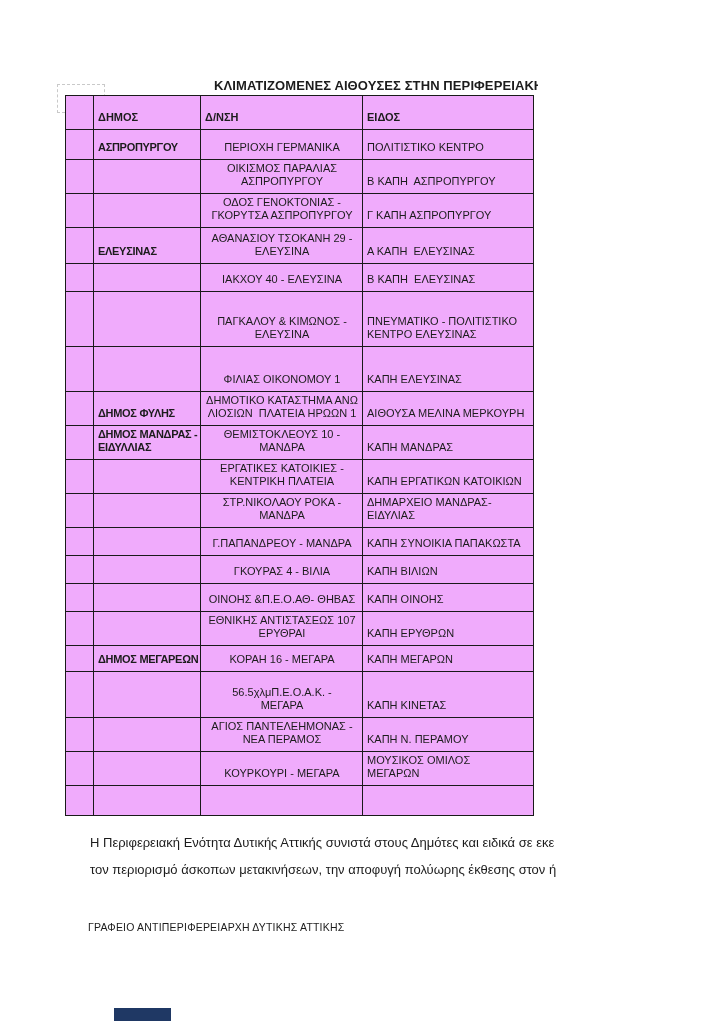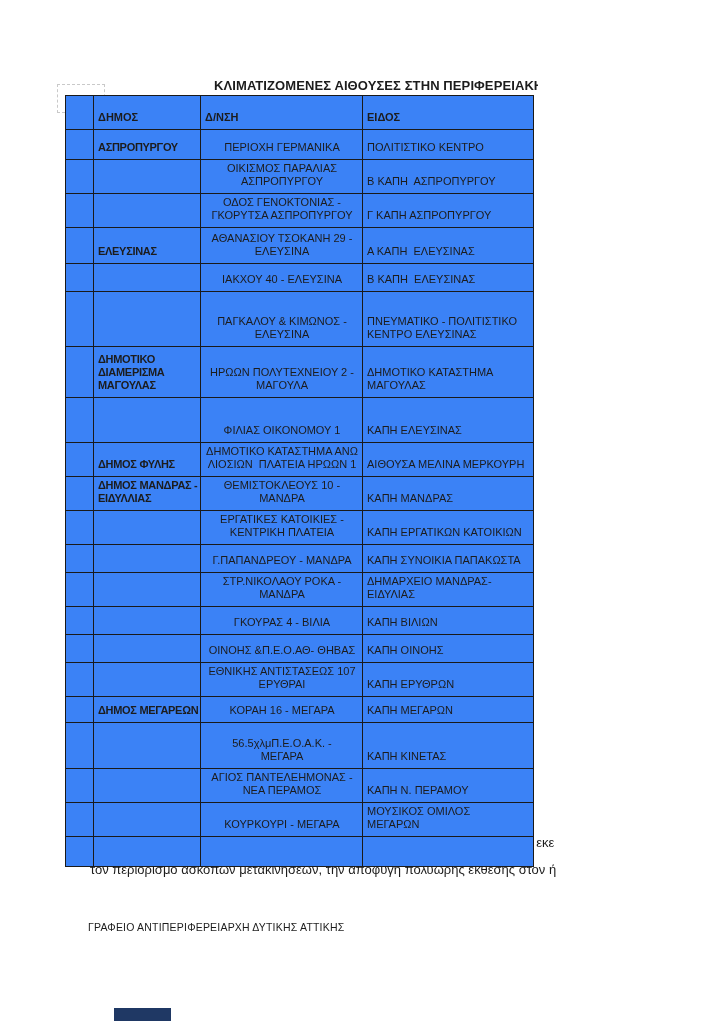--- a/index.html
+++ b/index.html
@@ -15,21 +15,21 @@
     white-space:nowrap;width:324px;overflow:hidden;
     letter-spacing:0.1px;
   }
   .sel-artifact{
     position:absolute;left:57px;top:84px;width:46px;height:27px;
     border:1px dashed #c9c9c9;z-index:0;
   }
   table.rooms{
     position:absolute;left:65px;top:95px;z-index:1;
     width:468px;border-collapse:collapse;table-layout:fixed;
-    background:#3b82f6;
+    background:#f0abfc;
   }
   table.rooms th, table.rooms td{
     border:1px solid #1a1a1a;
     font-size:11px;line-height:13px;
     overflow:hidden;white-space:pre;
     padding:2px 3px 5px 4px;
     vertical-align:bottom;
   }
   table.rooms th{font-weight:bold;height:26px;}
   th.h-addr{text-align:left;}
@@ -114,30 +114,20 @@
         <td class="col-type">Β ΚΑΠΗ  ΕΛΕΥΣΙΝΑΣ</td>
       </tr>
       <tr style="height: 55px;">
         <td class="col-idx"></td>
         <td class="col-dimos"></td>
         <td class="col-addr">ΠΑΓΚΑΛΟΥ &amp; ΚΙΜΩΝΟΣ -
 ΕΛΕΥΣΙΝΑ</td>
         <td class="col-type">ΠΝΕΥΜΑΤΙΚΟ - ΠΟΛΙΤΙΣΤΙΚΟ
 ΚΕΝΤΡΟ ΕΛΕΥΣΙΝΑΣ</td>
       </tr>
-      <tr style="height: 51px;">
-        <td class="col-idx"></td>
-        <td class="col-dimos">ΔΗΜΟΤΙΚΟ
-ΔΙΑΜΕΡΙΣΜΑ
-ΜΑΓΟΥΛΑΣ</td>
-        <td class="col-addr">ΗΡΩΩΝ ΠΟΛΥΤΕΧΝΕΙΟΥ 2 -
-ΜΑΓΟΥΛΑ</td>
-        <td class="col-type">ΔΗΜΟΤΙΚΟ ΚΑΤΑΣΤΗΜΑ
-ΜΑΓΟΥΛΑΣ</td>
-      </tr>
       <tr style="height: 45px;">
         <td class="col-idx"></td>
         <td class="col-dimos"></td>
         <td class="col-addr">ΦΙΛΙΑΣ ΟΙΚΟΝΟΜΟΥ 1</td>
         <td class="col-type">ΚΑΠΗ ΕΛΕΥΣΙΝΑΣ</td>
       </tr>
       <tr style="height: 28px;">
         <td class="col-idx"></td>
         <td class="col-dimos vb">ΔΗΜΟΣ ΦΥΛΗΣ</td>
         <td class="col-addr">ΔΗΜΟΤΙΚΟ ΚΑΤΑΣΤΗΜΑ ΑΝΩ
@@ -152,37 +142,37 @@
 ΜΑΝΔΡΑ</td>
         <td class="col-type">ΚΑΠΗ ΜΑΝΔΡΑΣ</td>
       </tr>
       <tr style="height: 32px;">
         <td class="col-idx"></td>
         <td class="col-dimos"></td>
         <td class="col-addr">ΕΡΓΑΤΙΚΕΣ ΚΑΤΟΙΚΙΕΣ -
 ΚΕΝΤΡΙΚΗ ΠΛΑΤΕΙΑ</td>
         <td class="col-type">ΚΑΠΗ ΕΡΓΑΤΙΚΩΝ ΚΑΤΟΙΚΙΩΝ</td>
       </tr>
-      <tr style="height: 28px;">
-        <td class="col-idx"></td>
-        <td class="col-dimos"></td>
-        <td class="col-addr">Γ.ΠΑΠΑΝΔΡΕΟΥ - ΜΑΝΔΡΑ</td>
-        <td class="col-type">ΚΑΠΗ ΣΥΝΟΙΚΙΑ ΠΑΠΑΚΩΣΤΑ</td>
-      </tr>
       <tr style="height: 31px;">
         <td class="col-idx"></td>
         <td class="col-dimos"></td>
         <td class="col-addr">ΣΤΡ.ΝΙΚΟΛΑΟΥ ΡΟΚΑ -
 ΜΑΝΔΡΑ</td>
         <td class="col-type">ΔΗΜΑΡΧΕΙΟ ΜΑΝΔΡΑΣ-
 ΕΙΔΥΛΙΑΣ</td>
       </tr>
       <tr style="height: 28px;">
         <td class="col-idx"></td>
         <td class="col-dimos"></td>
+        <td class="col-addr">Γ.ΠΑΠΑΝΔΡΕΟΥ - ΜΑΝΔΡΑ</td>
+        <td class="col-type">ΚΑΠΗ ΣΥΝΟΙΚΙΑ ΠΑΠΑΚΩΣΤΑ</td>
+      </tr>
+      <tr style="height: 28px;">
+        <td class="col-idx"></td>
+        <td class="col-dimos"></td>
         <td class="col-addr">ΓΚΟΥΡΑΣ 4 - ΒΙΛΙΑ</td>
         <td class="col-type">ΚΑΠΗ ΒΙΛΙΩΝ</td>
       </tr>
       <tr style="height: 28px;">
         <td class="col-idx"></td>
         <td class="col-dimos"></td>
         <td class="col-addr">ΟΙΝΟΗΣ &amp;Π.Ε.Ο.ΑΘ- ΘΗΒΑΣ</td>
         <td class="col-type">ΚΑΠΗ ΟΙΝΟΗΣ</td>
       </tr>
       <tr style="height: 33px;">

